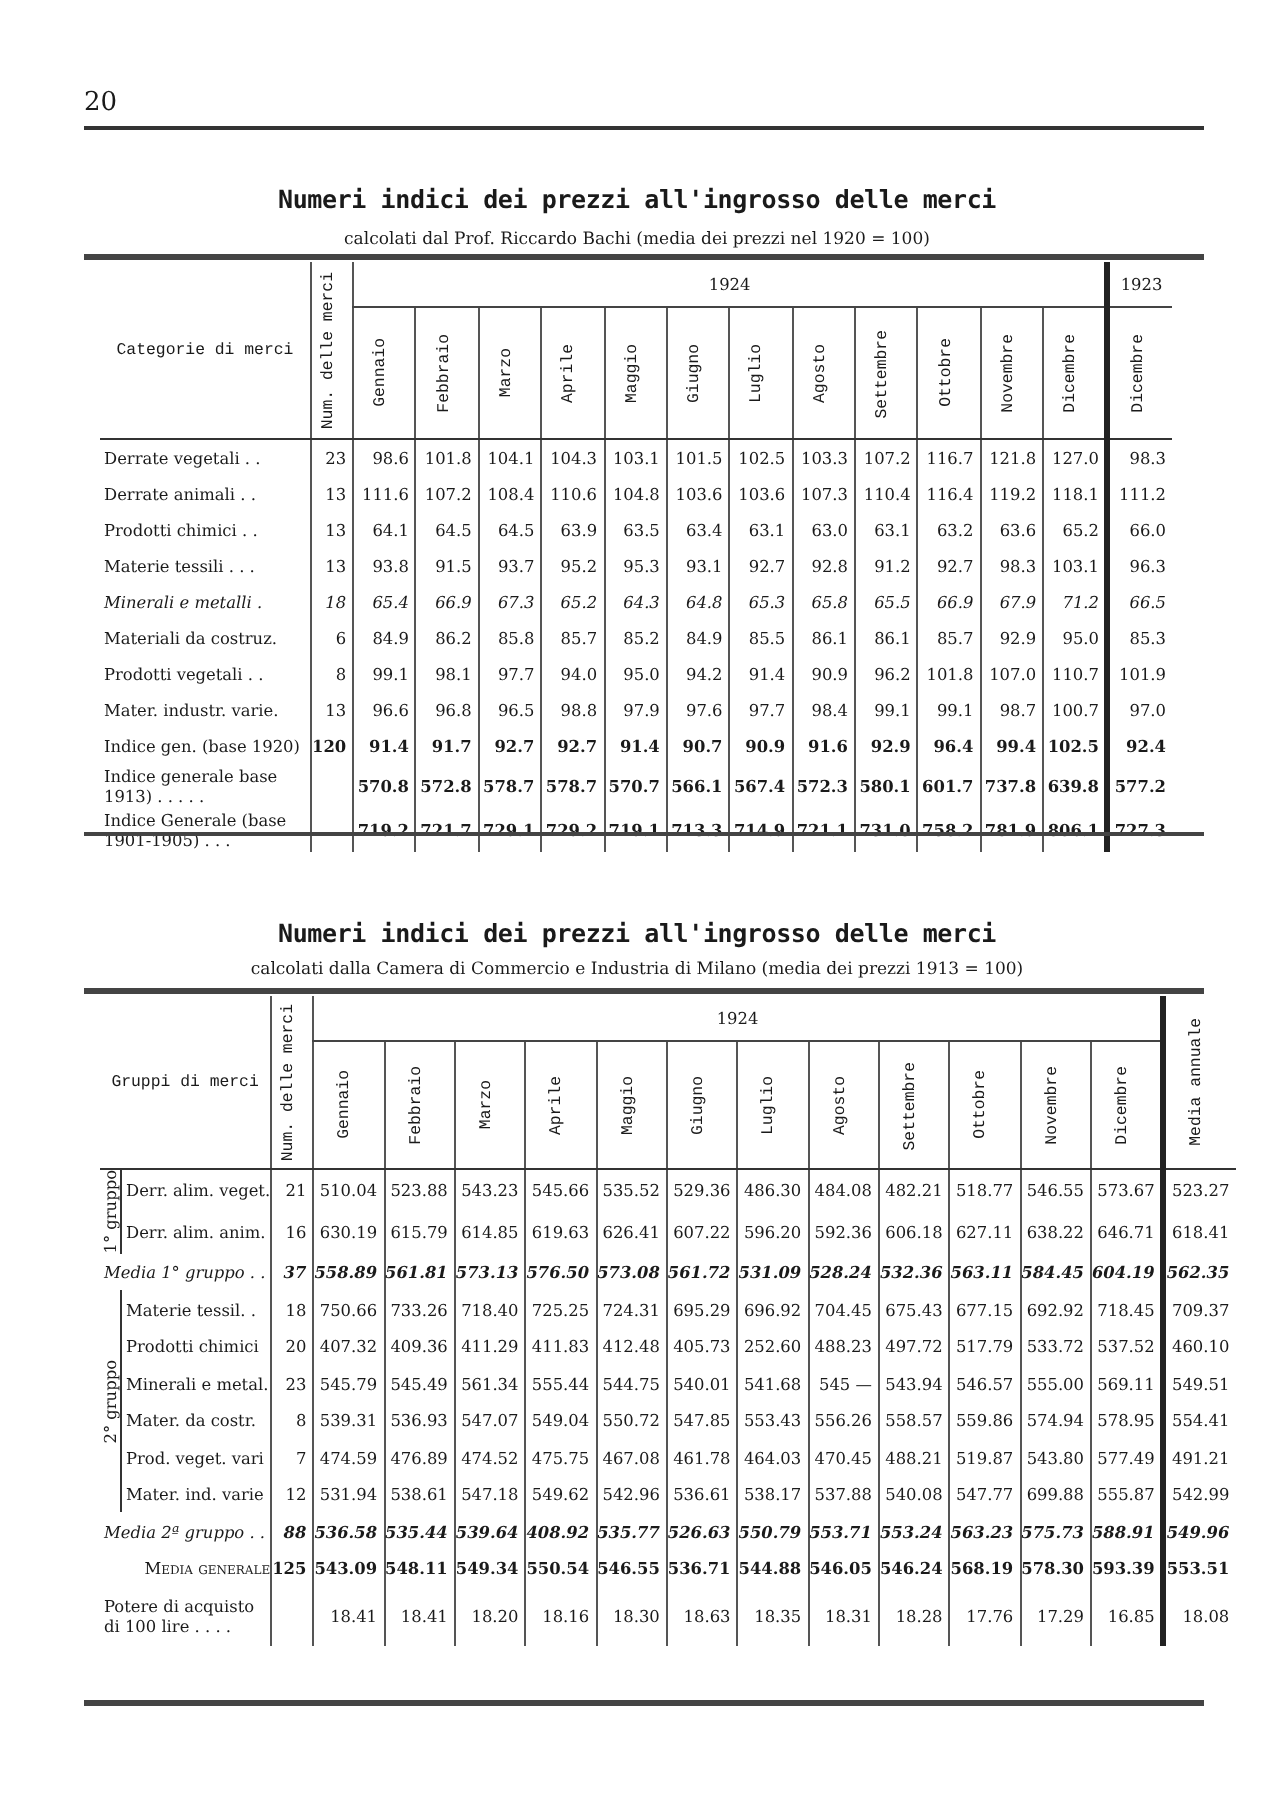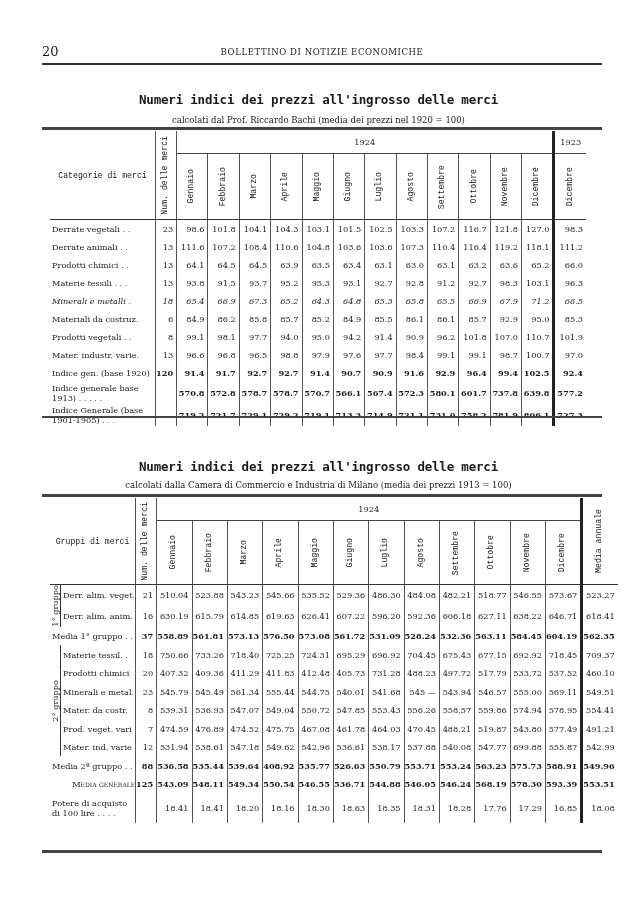--- a/index.html
+++ b/index.html
@@ -16,32 +16,31 @@
   .table-title { position: absolute; left: 0; width: 637px; text-align: center; font-weight: bold; font-size: 12.5px; font-family: "DejaVu Sans Mono", "Liberation Mono", monospace; letter-spacing: -0.2px; }
   .table-subtitle { position: absolute; left: 0; width: 637px; text-align: center; font-size: 8.5px; }
   .thick-rule { position: absolute; left: 42px; width: 432px; height: 3px; background: #444; }
 
   table.data { position: absolute; left: 50px; border-collapse: collapse; font-size: 8.2px; }
   table.data td, table.data th { padding: 0; font-weight: normal; }
   .vhead { writing-mode: vertical-rl; transform: rotate(180deg); font-size: 8.2px; white-space: nowrap; margin: 0 auto; }
   .cat { text-align: left; white-space: nowrap; padding-left: 2px !important; }
   .num { text-align: right; padding-right: 3px !important; border-left: 1px solid #555; }
   .bold { font-weight: bold !important; }
-  .ital { }
+  .ital { font-style: italic; }
   .thickL { border-left: 3px solid #222 !important; }
   .hb { border-bottom: 1.5px solid #333; font-family: Liberation Mono, monospace; }
   .year { text-align: center; border-bottom: 1px solid #444; border-left: 1px solid #555; }
   .smallcaps { font-variant: small-caps; font-weight: bold; }
 </style>
 </head>
 <body>
 
 <div class="page-header">
   <span class="page-number">20</span>
-  <span class="running-title">BOLLETTINO DI NOTIZIE ECONOMICHE</span>
 </div>
 <div class="header-rule" style="width:560px"></div>
 
 <div class="table-title" style="top:92px">Numeri indici dei prezzi all'ingrosso delle merci</div>
 <div class="table-subtitle" style="top:115px">calcolati dal Prof. Riccardo Bachi (media dei prezzi nel 1920 = 100)</div>
 <div class="thick-rule" style="top:127px; width:560px"></div>
 
 <table class="data" id="t1" style="top:131px; width:536px">
   <thead>
     <tr>
@@ -418,21 +417,21 @@
       </tr>
       <tr style="height: 18.5px;">
         <td class="cat">Prodotti chimici</td>
         <td class="num">20</td>
         <td class="num">407.32</td>
         <td class="num">409.36</td>
         <td class="num">411.29</td>
         <td class="num">411.83</td>
         <td class="num">412.48</td>
         <td class="num">405.73</td>
-        <td class="num">731.28</td>
+        <td class="num">252.60</td>
         <td class="num">488.23</td>
         <td class="num">497.72</td>
         <td class="num">517.79</td>
         <td class="num">533.72</td>
         <td class="num">537.52</td>
         <td class="num thickL">460.10</td>
       </tr>
       <tr style="height: 18.5px;">
         <td class="cat">Minerali e metal.</td>
         <td class="num">23</td>

